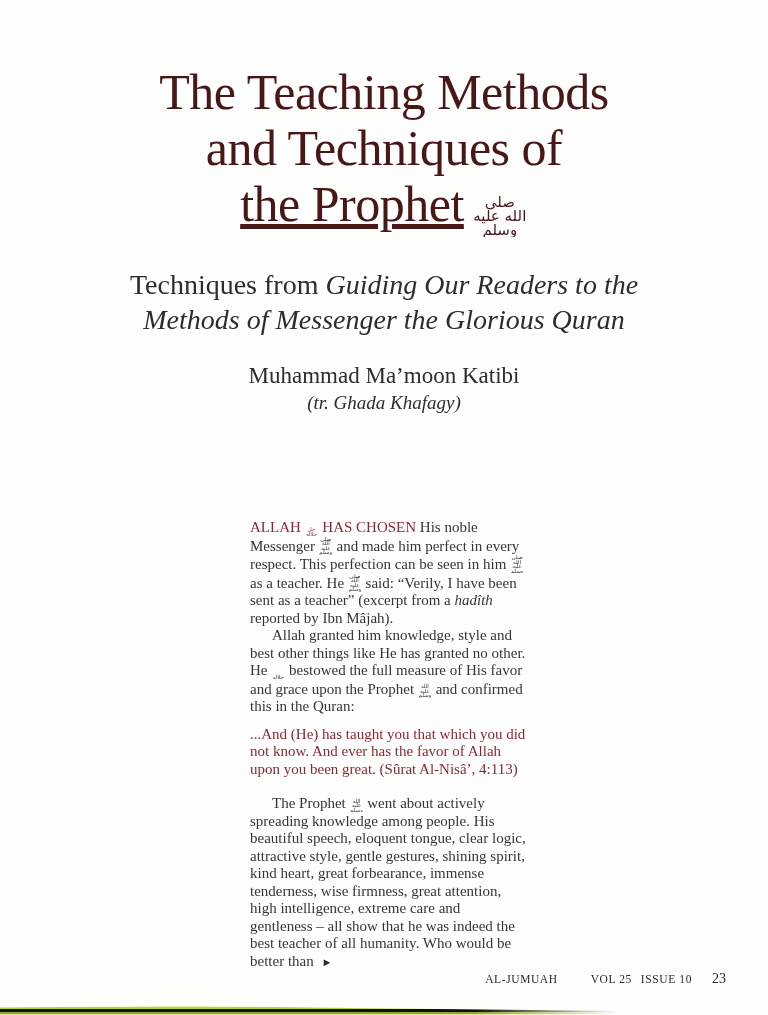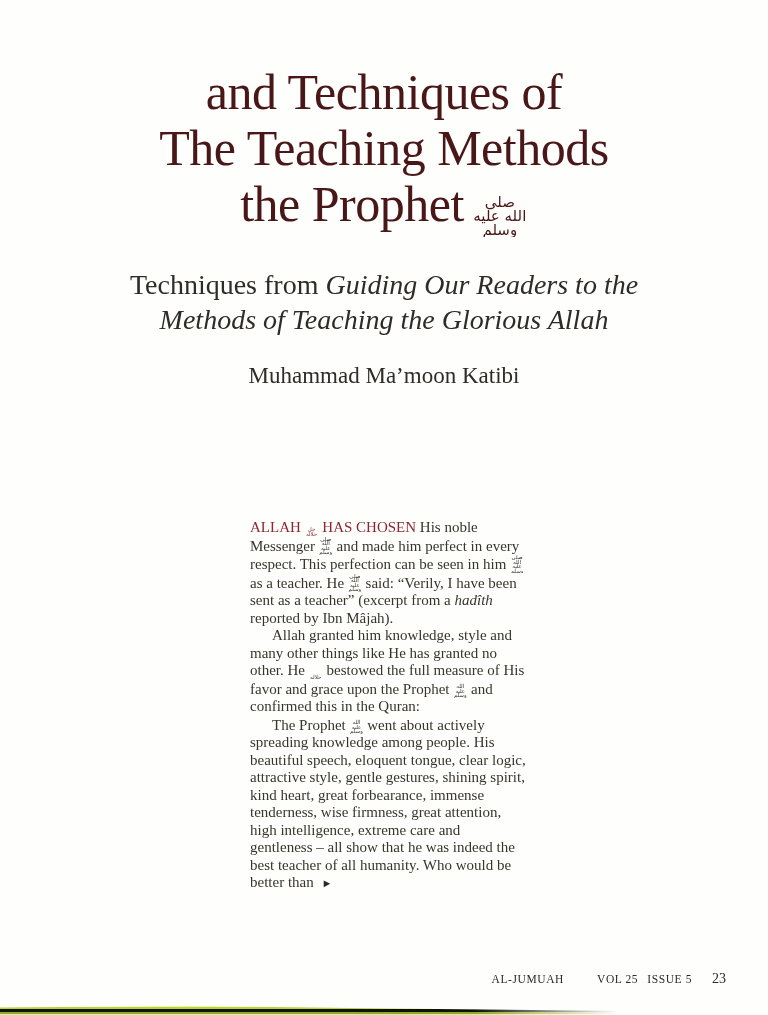--- a/index.html
+++ b/index.html
@@ -13,21 +13,21 @@
     position:relative;width:768px;height:1015px;margin:0 auto;
     background:var(--page-bg);overflow:hidden;color:var(--body-ink);
   }
   
   .masthead{position:absolute;top:64px;left:0;width:768px;text-align:center;}
   .title{
     margin:0;font-weight:normal;color:var(--title-ink);
     font-size:50px;line-height:56px;letter-spacing:-0.5px;
   }
   .tline{display:block;}
-  .tline-3{position:relative;}
+  .tline-3{position:relative;text-decoration:underline;}
   .sym{
     display:inline-block;direction:rtl;text-align:center;
     font-family:"DejaVu Sans",sans-serif;color:inherit;
     width:14px;font-size:5.5px;line-height:4.5px;vertical-align:-4px;
     overflow:hidden;
   }
   .sym-lg{
     width:56px;font-size:15px;line-height:14px;vertical-align:-16px;
     margin-left:8px;color:var(--title-ink);
   }
@@ -71,43 +71,45 @@
     mask-image:linear-gradient(to right,#000 0 76%,transparent 99%);
   }
 </style>
 </head>
 <body>
 
 <div class="page">
 
   <header class="masthead">
     <h1 class="title">
+      <span class="tline">The Teaching Methods</span>
       <span class="tline">and Techniques of</span>
-      <span class="tline">The Teaching Methods</span>
       <span class="tline tline-3"><span>the Prophet</span><span class="sym sym-lg">صلى الله عليه وسلم</span></span>
     </h1>
 
-    <p class="subtitle"><span>Techniques from </span><em>Guiding Our Readers to the Methods of Teaching the Glorious Allah</em></p>
+    <p class="subtitle"><span>Techniques from </span><em>Guiding Our Readers to the Methods of Messenger the Glorious Quran</em></p>
 
     <p class="byline">Muhammad Ma’moon Katibi</p>
+    <p class="translator">(tr. Ghada Khafagy)</p>
   </header>
 
   <section class="body-col">
 
     <p class="para"><span class="accent">ALLAH </span><span class="sym accent">جل جلاله</span><span class="accent"> HAS CHOSEN </span><span>His noble Messenger </span><span class="sym">صلى الله عليه وسلم</span><span> and made him perfect in every respect. This perfection can be seen in him </span><span class="sym">صلى الله عليه وسلم</span><span> as a teacher. He </span><span class="sym">صلى الله عليه وسلم</span><span> said: “Verily, I have been sent as a teacher” (excerpt from a </span><span class="hadith">hadîth</span><span> reported by Ibn Mâjah).</span></p>
 
-    <p class="para indent"><span>Allah granted him knowledge, style and many other things like He has granted no other. He </span><span class="sym">جل جلاله</span><span> bestowed the full measure of His favor and grace upon the Prophet </span><span class="sym">صلى الله عليه وسلم</span><span> and confirmed this in the Quran:</span></p>
+    <p class="para indent"><span>Allah granted him knowledge, style and best other things like He has granted no other. He </span><span class="sym">جل جلاله</span><span> bestowed the full measure of His favor and grace upon the Prophet </span><span class="sym">صلى الله عليه وسلم</span><span> and confirmed this in the Quran:</span></p>
 
+    <p class="para quote">...And (He) has taught you that which you did not know. And ever has the favor of Allah upon you been great. (Sûrat Al-Nisâ’, 4:113)</p>
 
     <p class="para indent"><span>The Prophet </span><span class="sym">صلى الله عليه وسلم</span><span> went about actively spreading knowledge among people. His beautiful speech, eloquent tongue, clear logic, attractive style, gentle gestures, shining spirit, kind heart, great forbearance, immense tenderness, wise firmness, great attention, high intelligence, extreme care and gentleness – all show that he was indeed the best teacher of all humanity. Who would be better than </span><span class="arrow">►</span></p>
 
   </section>
 
   <footer class="folio">
     <span>AL-JUMUAH</span>
     <span class="vol">VOL 25</span>
-    <span class="iss">ISSUE 5</span>
+    <span class="iss">ISSUE 10</span>
     <span class="pageno">23</span>
   </footer>
 
   <div class="edge-strip"></div>
 
 </div>
 
 </body></html>

